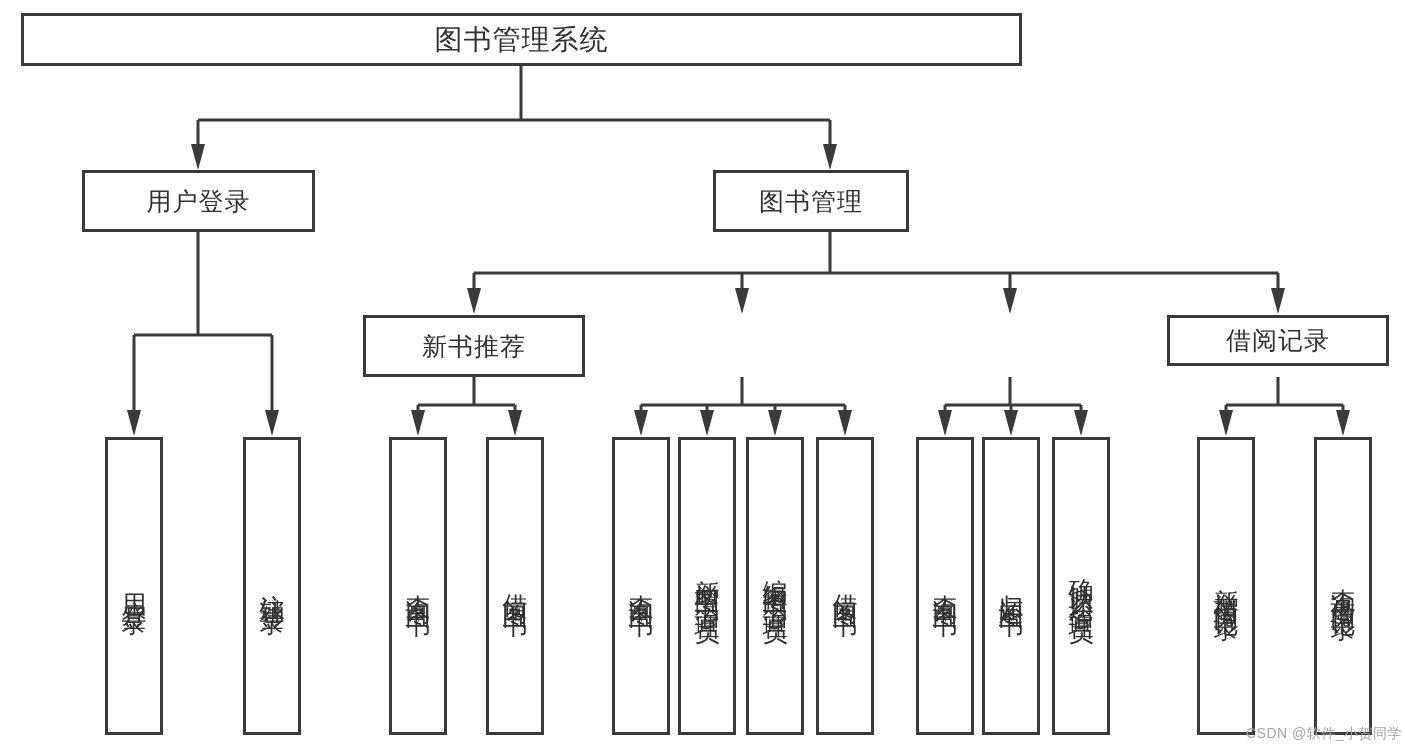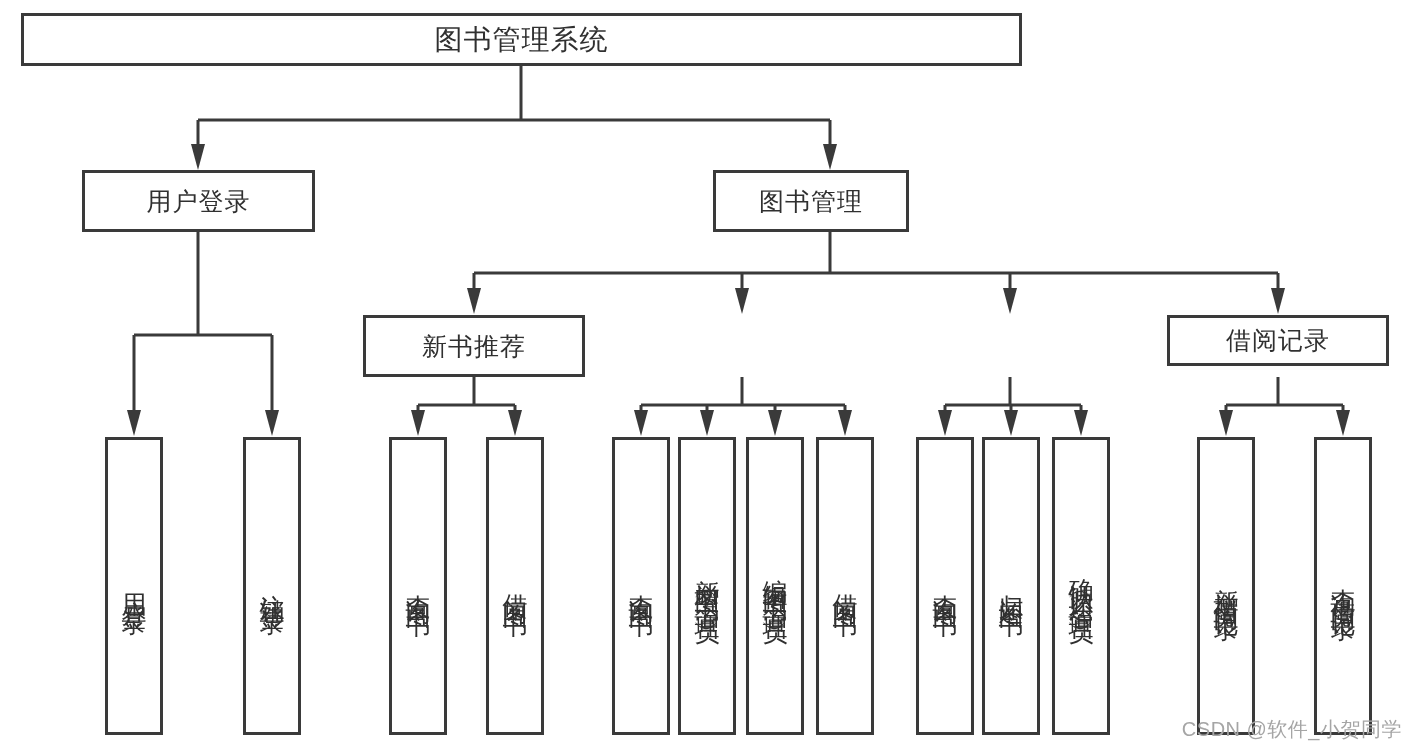--- a/index.html
+++ b/index.html
@@ -26,21 +26,21 @@
     writing-mode:vertical-rl;
     text-orientation:mixed;
     font-size:25px;
     line-height:1;
     letter-spacing:6px;
     white-space:nowrap;
   }
   .watermark{
     position:absolute;
     right:3px;bottom:4px;
-    font-size:20px;
+    font-size:14px;
     color:#a5a5a5;
     letter-spacing:0.5px;
     white-space:nowrap;
   }
 </style>
 </head>
 <body>
 
 <div id="stage">
 

